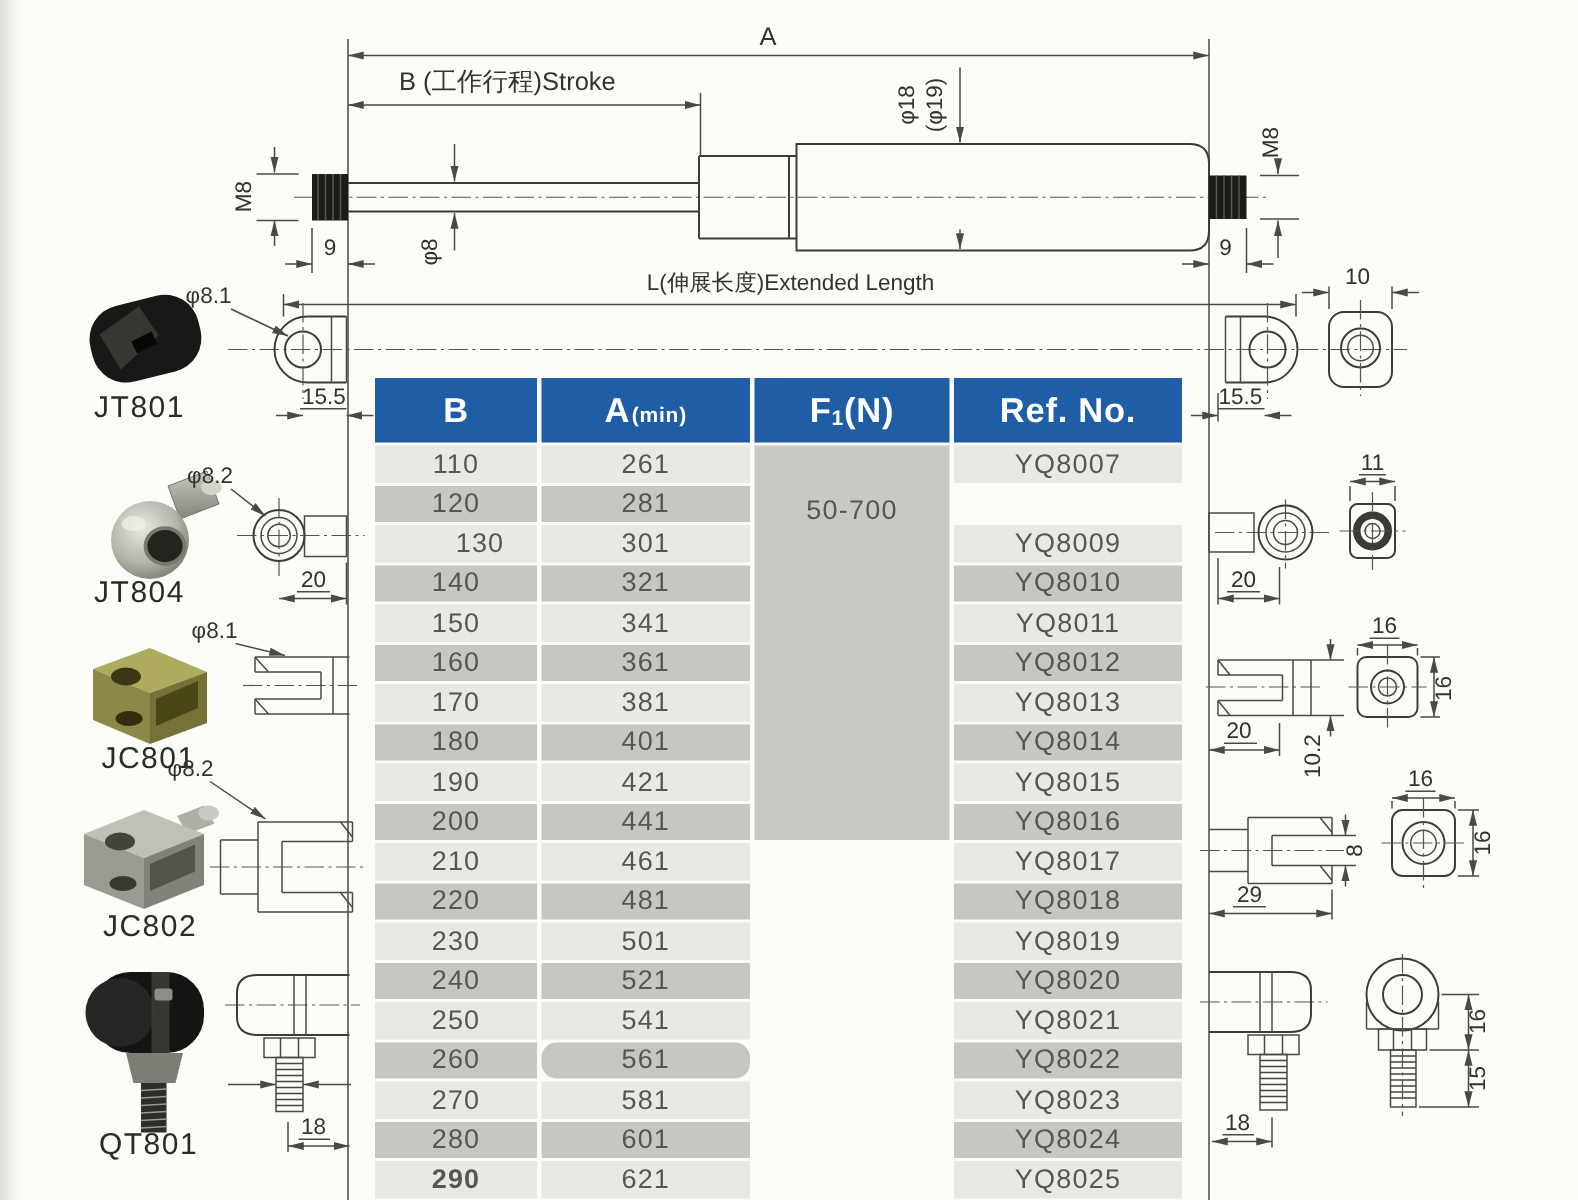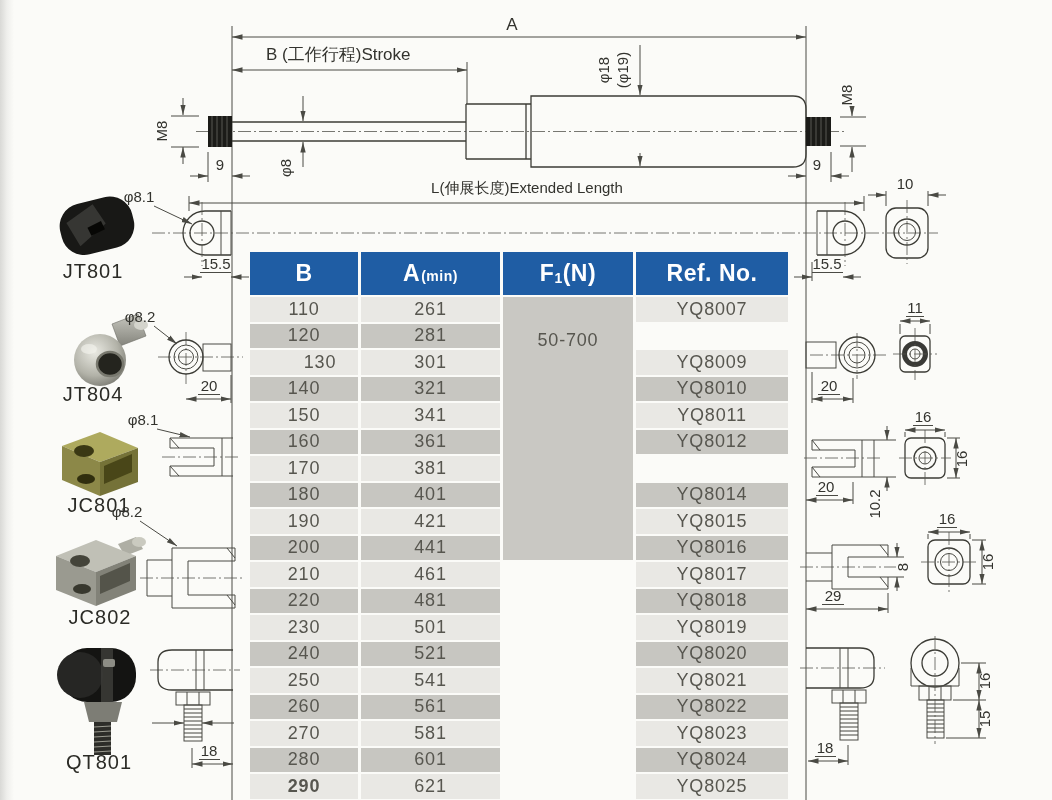--- a/index.html
+++ b/index.html
@@ -497,20 +497,21 @@
         <div class="cell r-dark" style="grid-area: 4 / 2;">321</div>
         <div class="cell r-dark" style="grid-area: 4 / 4;">YQ8010</div>
         <div class="cell r-light" style="grid-area: 5 / 1;">150</div>
         <div class="cell r-light" style="grid-area: 5 / 2;">341</div>
         <div class="cell r-light" style="grid-area: 5 / 4;">YQ8011</div>
         <div class="cell r-dark" style="grid-area: 6 / 1;">160</div>
         <div class="cell r-dark" style="grid-area: 6 / 2;">361</div>
         <div class="cell r-dark" style="grid-area: 6 / 4;">YQ8012</div>
         <div class="cell r-light" style="grid-area: 7 / 1;">170</div>
         <div class="cell r-light" style="grid-area: 7 / 2;">381</div>
+        <div class="cell r-light" style="grid-area: 7 / 4;">YQ8013</div>
         <div class="cell r-dark" style="grid-area: 8 / 1;">180</div>
         <div class="cell r-dark" style="grid-area: 8 / 2;">401</div>
         <div class="cell r-dark" style="grid-area: 8 / 4;">YQ8014</div>
         <div class="cell r-light" style="grid-area: 9 / 1;">190</div>
         <div class="cell r-light" style="grid-area: 9 / 2;">421</div>
         <div class="cell r-light" style="grid-area: 9 / 4;">YQ8015</div>
         <div class="cell r-dark" style="grid-area: 10 / 1;">200</div>
         <div class="cell r-dark" style="grid-area: 10 / 2;">441</div>
         <div class="cell r-dark" style="grid-area: 10 / 4;">YQ8016</div>
         <div class="cell r-light" style="grid-area: 11 / 1;">210</div>
@@ -522,21 +523,21 @@
         <div class="cell r-light" style="grid-area: 13 / 1;">230</div>
         <div class="cell r-light" style="grid-area: 13 / 2;">501</div>
         <div class="cell r-light" style="grid-area: 13 / 4;">YQ8019</div>
         <div class="cell r-dark" style="grid-area: 14 / 1;">240</div>
         <div class="cell r-dark" style="grid-area: 14 / 2;">521</div>
         <div class="cell r-dark" style="grid-area: 14 / 4;">YQ8020</div>
         <div class="cell r-light" style="grid-area: 15 / 1;">250</div>
         <div class="cell r-light" style="grid-area: 15 / 2;">541</div>
         <div class="cell r-light" style="grid-area: 15 / 4;">YQ8021</div>
         <div class="cell r-dark" style="grid-area: 16 / 1;">260</div>
-        <div class="cell r-dark" style="grid-area: 16 / 2;">561</div>
+        <div class="cell r-dark" style="grid-area: 16 / 2; border-radius: 10px;">561</div>
         <div class="cell r-dark" style="grid-area: 16 / 4;">YQ8022</div>
         <div class="cell r-light" style="grid-area: 17 / 1;">270</div>
         <div class="cell r-light" style="grid-area: 17 / 2;">581</div>
         <div class="cell r-light" style="grid-area: 17 / 4;">YQ8023</div>
         <div class="cell r-dark" style="grid-area: 18 / 1;">280</div>
         <div class="cell r-dark" style="grid-area: 18 / 2;">601</div>
         <div class="cell r-dark" style="grid-area: 18 / 4;">YQ8024</div>
         <div class="cell r-light" style="grid-area: 19 / 1; font-weight: bold;">290</div>
         <div class="cell r-light" style="grid-area: 19 / 2;">621</div>
         <div class="cell r-light" style="grid-area: 19 / 4;">YQ8025</div>

